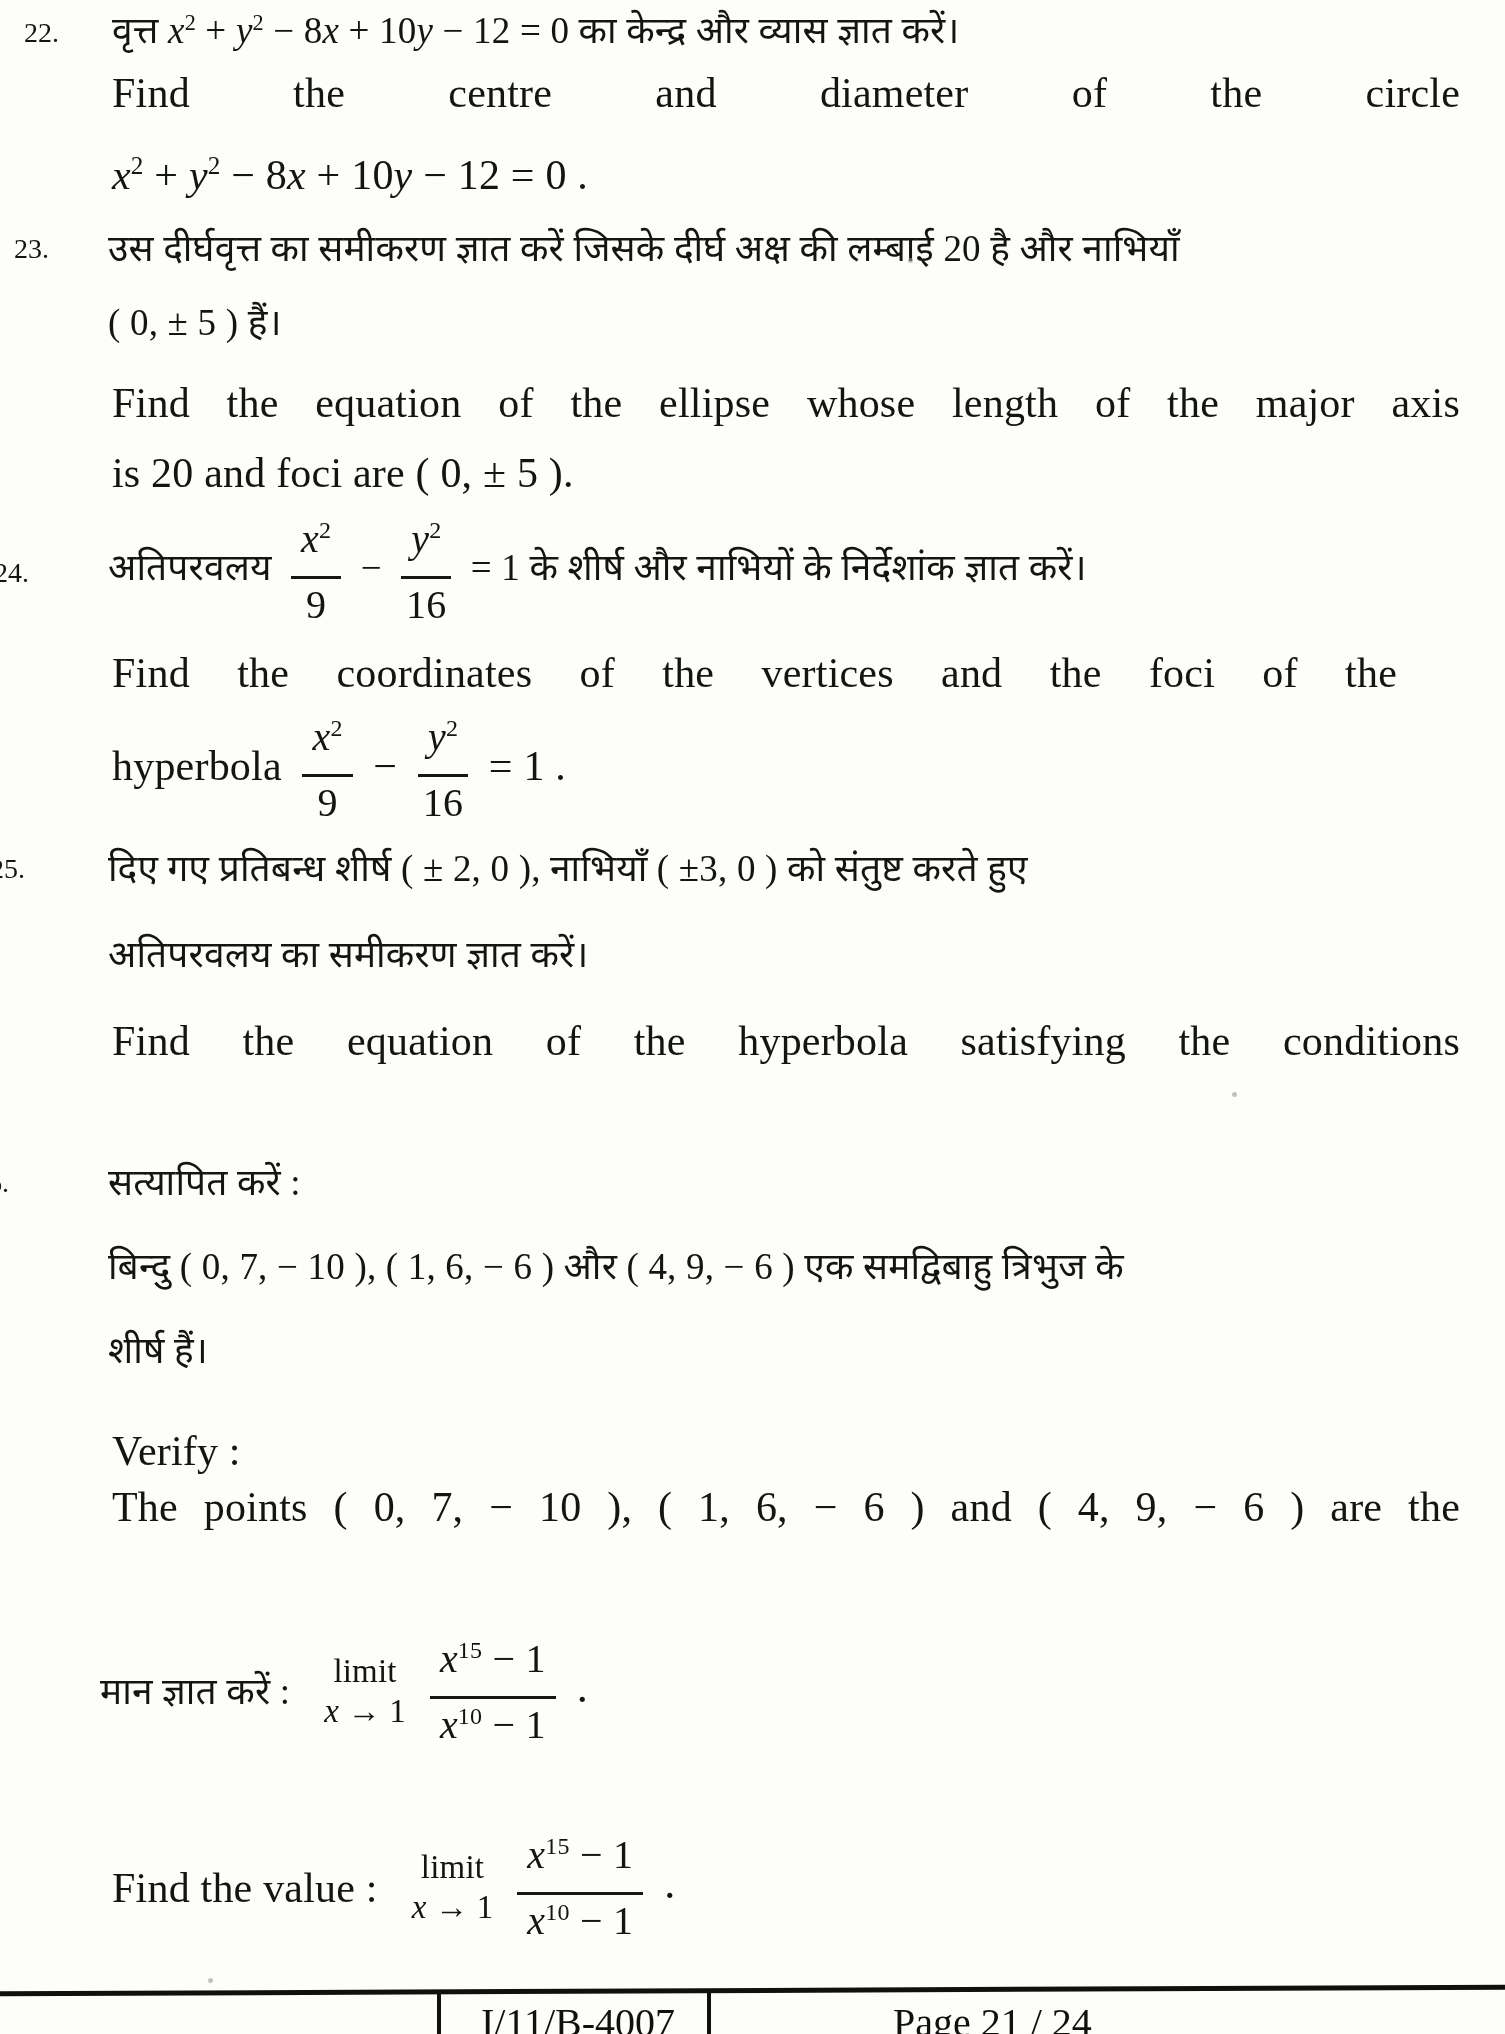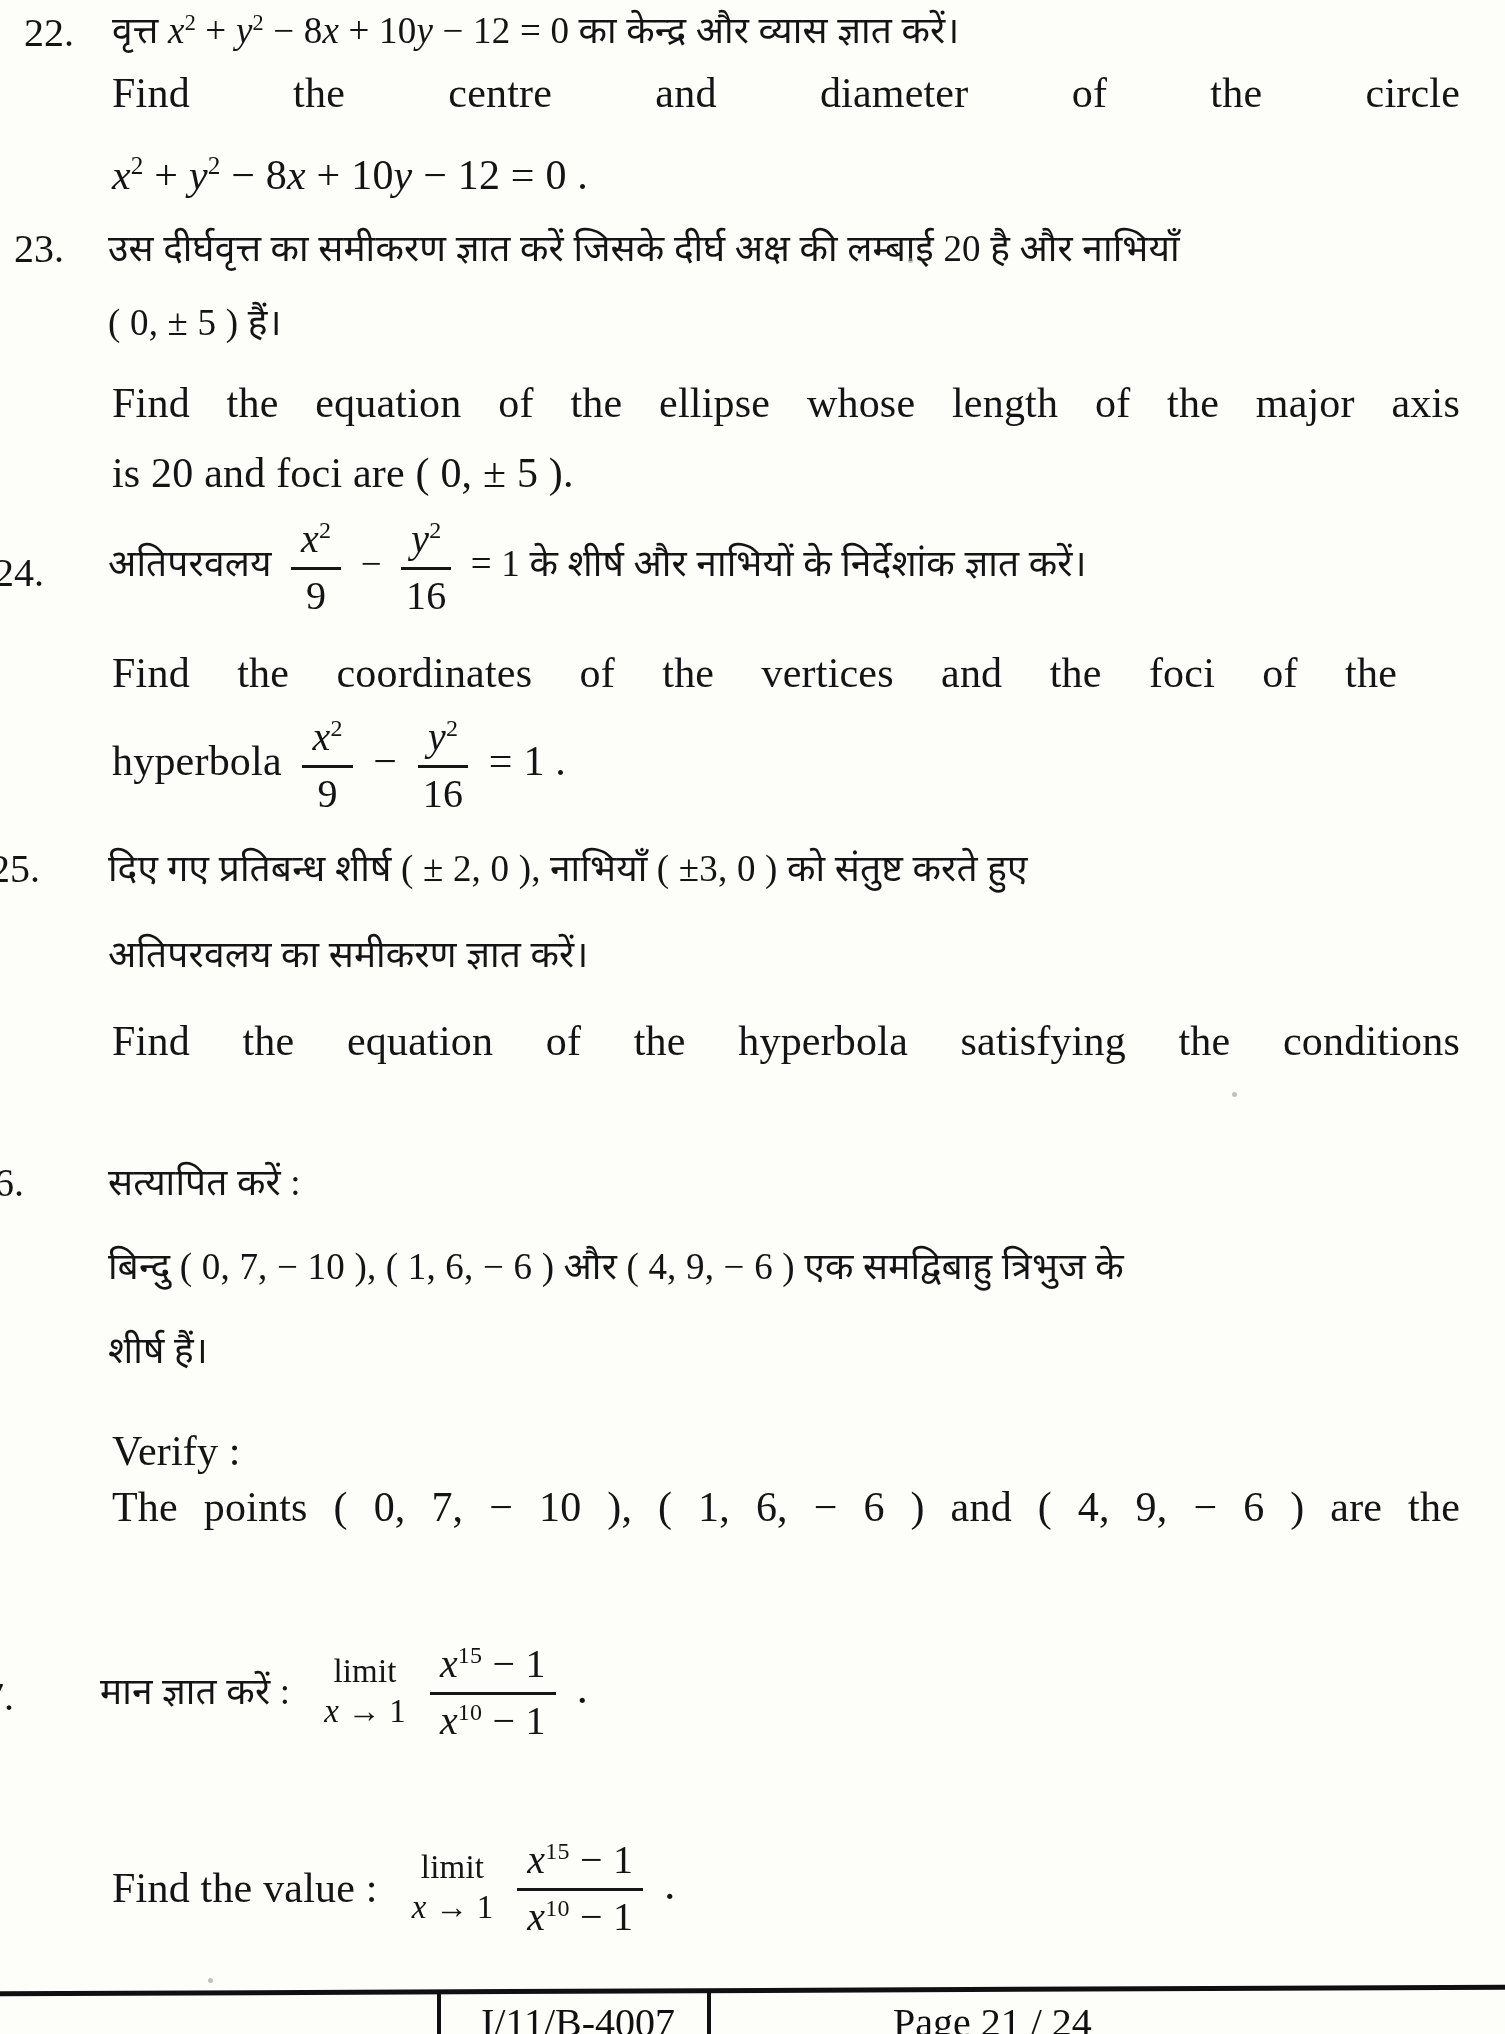--- a/index.html
+++ b/index.html
@@ -7,26 +7,26 @@
   .page {
     position:relative; width:1505px; height:2034px;
     background:#fdfdfa; color:#141414;
     font-family:"Liberation Serif","DejaVu Serif",serif;
     overflow:hidden;
   }
   .line { position:absolute; font-size:42px; line-height:54px; letter-spacing:0.2px; }
   .eng  { font-family:"Liberation Serif","DejaVu Serif",serif; }
   .hindi{ font-size:37px; white-space:nowrap; }
   .just { text-align:justify; text-align-last:justify; }
-  .qnum { position:absolute; font-size:40px; line-height:50px; }
+  .qnum { position:absolute; font-size:28px; line-height:50px; }
   i { font-style:italic; font-family:"Liberation Serif","DejaVu Serif",serif; }
   sup { font-size:0.6em; vertical-align:super; line-height:0; }
   .frac { display:inline-block; vertical-align:middle; text-align:center;
           margin:0 10px; font-size:40px; line-height:1.05; }
-  .frac .num { display:block; border-bottom:3px solid #161616; padding:0 10px 7px; }
+  .frac .num { display:block; border-bottom:3px solid #161616; padding:0 10px 16px; }
   .frac .den { display:block; padding-top:5px; }
   .limstack { display:inline-block; vertical-align:middle; text-align:center;
               font-size:33px; line-height:1.2; margin-right:14px; }
   .limstack span { display:block;text-align:center; }
   .formula-row { display:flex; align-items:center; }
   .formula-row .flabel { margin-right:34px; }
   .bigmath { font-size:44px; }
   .footer-rule { position:absolute; left:0; top:1988px; width:1505px; height:5px;
                  background:#101010; transform:rotate(-0.25deg); }
   .footer-vline { position:absolute; top:1991px; width:4px; height:43px; background:#101010; }

